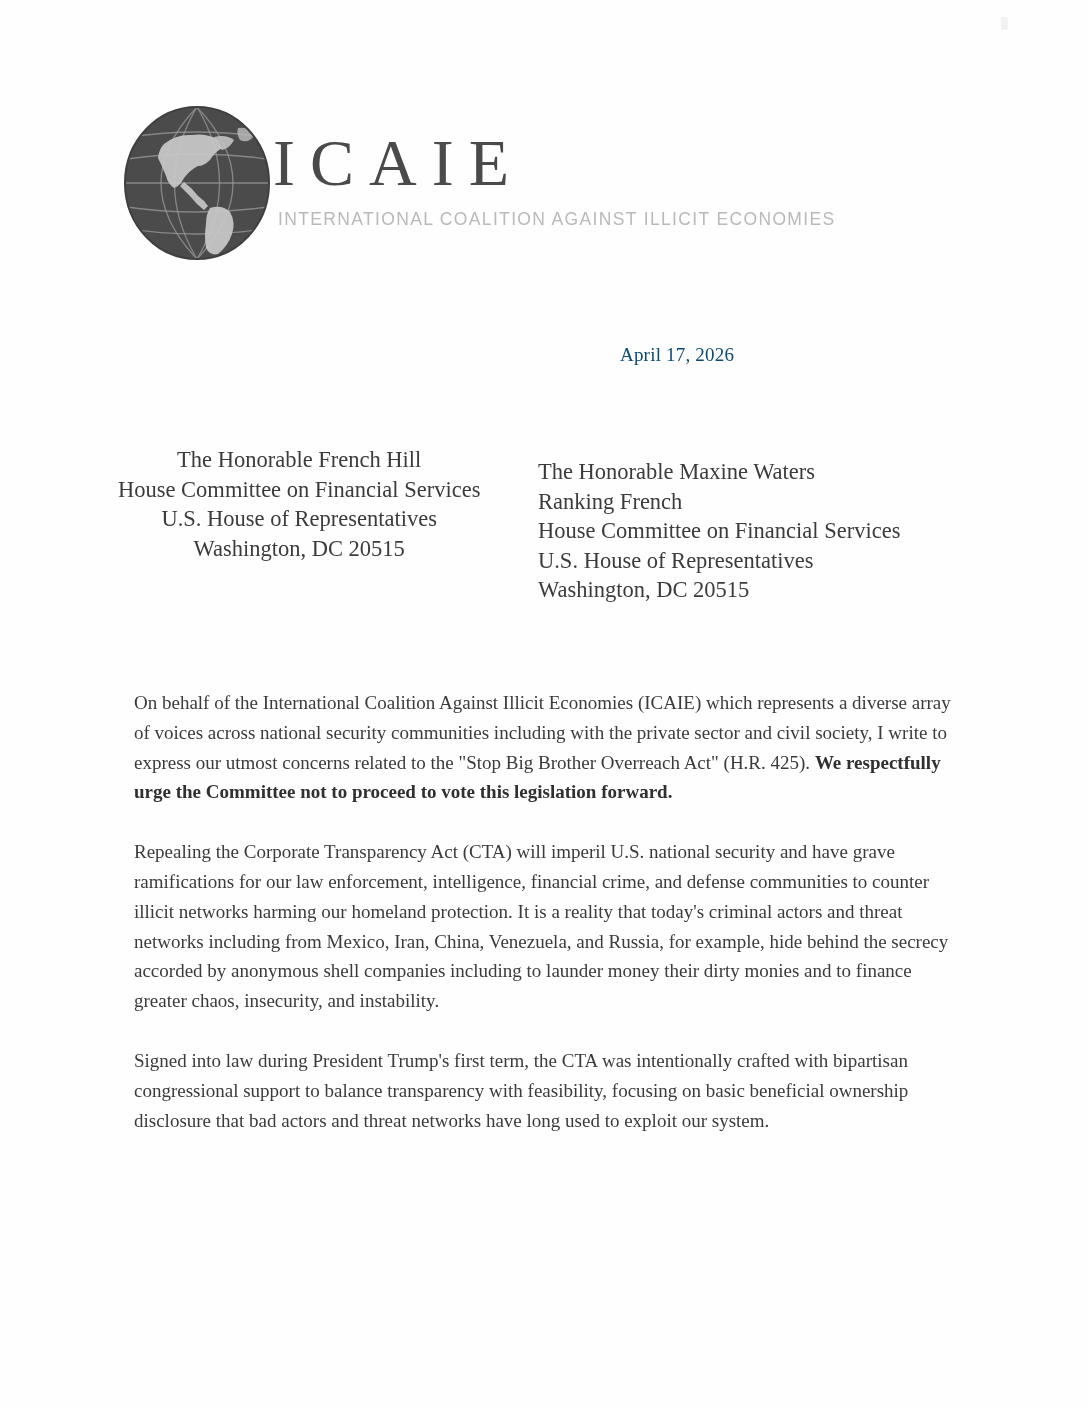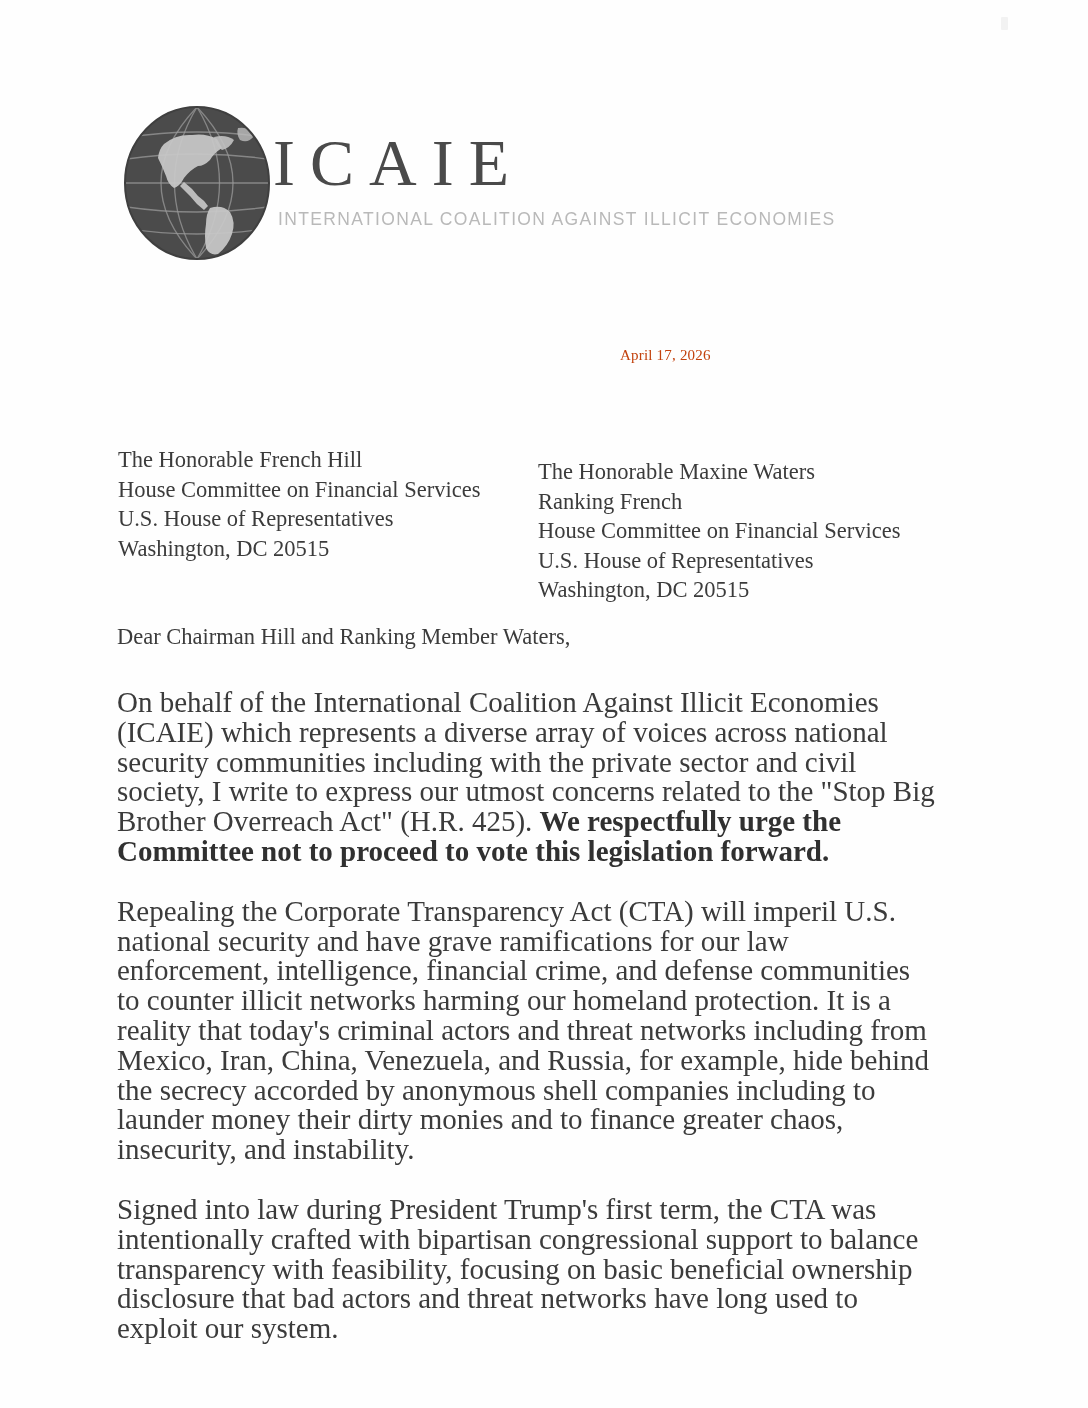--- a/index.html
+++ b/index.html
@@ -63,59 +63,59 @@
     font-weight: 400;
     white-space: nowrap;
     margin-top: 12px;
   }
 
   
   .date-line {
     position: absolute;
     left: 620px;
     top: 340px;
-    font-size: 15px;
+    font-size: 19px;
     line-height: 30px;
-    color: #c2410c;
+    color: #0c4a6e;
     letter-spacing: 0.2px;
   }
 
   .addresses {
     position: absolute;
     left: 118px;
     top: 445px;
     width: 830px;
   }
   .addr-col {
     position: absolute;
     top: 0;
     font-size: 22.5px;
     line-height: 29.5px;
     color: #3b3b3b;
     white-space: nowrap;
   }
-  .addr-col.left  { left: 0px; }
+  .addr-col.left  { left: 0px; text-align: center; }
   .addr-col.right { left: 420px; margin-top: 12px; }
   .addr-col div { white-space: nowrap; }
 
   .salutation {
     position: absolute;
     left: 117px;
     top: 622px;
     font-size: 22.5px;
     line-height: 30px;
     color: #3b3b3b;
   }
 
   .body-text {
     position: absolute;
-    left: 117px;
+    left: 134px;
     top: 688px;
     width: 822px;
-    font-size: 29px;
+    font-size: 19px;
     line-height: 29.8px;
     color: #3b3b3b;
     text-align: left;
   }
   .body-text p {
     margin: 0 0 30px 0;
   }
   .body-text p:last-child { margin-bottom: 11px; }
   .body-text b, .body-text strong {
     font-weight: 700;
@@ -202,21 +202,20 @@
 
     <div class="addr-col right">
       <div>The Honorable Maxine Waters</div>
       <div>Ranking French</div>
       <div>House Committee on Financial Services</div>
       <div>U.S. House of Representatives</div>
       <div>Washington, DC 20515</div>
     </div>
   </div>
 
-  <div class="salutation">Dear Chairman Hill and Ranking Member Waters,</div>
 
   <div class="body-text">
 
     <p><span>On behalf of the International Coalition Against Illicit Economies (ICAIE) which represents a diverse array of voices across national security communities including with the private sector and civil society, I write to express our utmost concerns related to the "Stop Big Brother Overreach Act" (H.R. 425). </span><b>We respectfully urge the Committee not to proceed to vote this legislation forward.</b></p>
 
     <p>Repealing the Corporate Transparency Act (CTA) will imperil U.S. national security and have grave ramifications for our law enforcement, intelligence, financial crime, and defense communities to counter illicit networks harming our homeland protection. It is a reality that today's criminal actors and threat networks including from Mexico, Iran, China, Venezuela, and Russia, for example, hide behind the secrecy accorded by anonymous shell companies including to launder money their dirty monies and to finance greater chaos, insecurity, and instability.</p>
 
     <p>Signed into law during President Trump's first term, the CTA was intentionally crafted with bipartisan congressional support to balance transparency with feasibility, focusing on basic beneficial ownership disclosure that bad actors and threat networks have long used to exploit our system.</p>
   </div>
 

